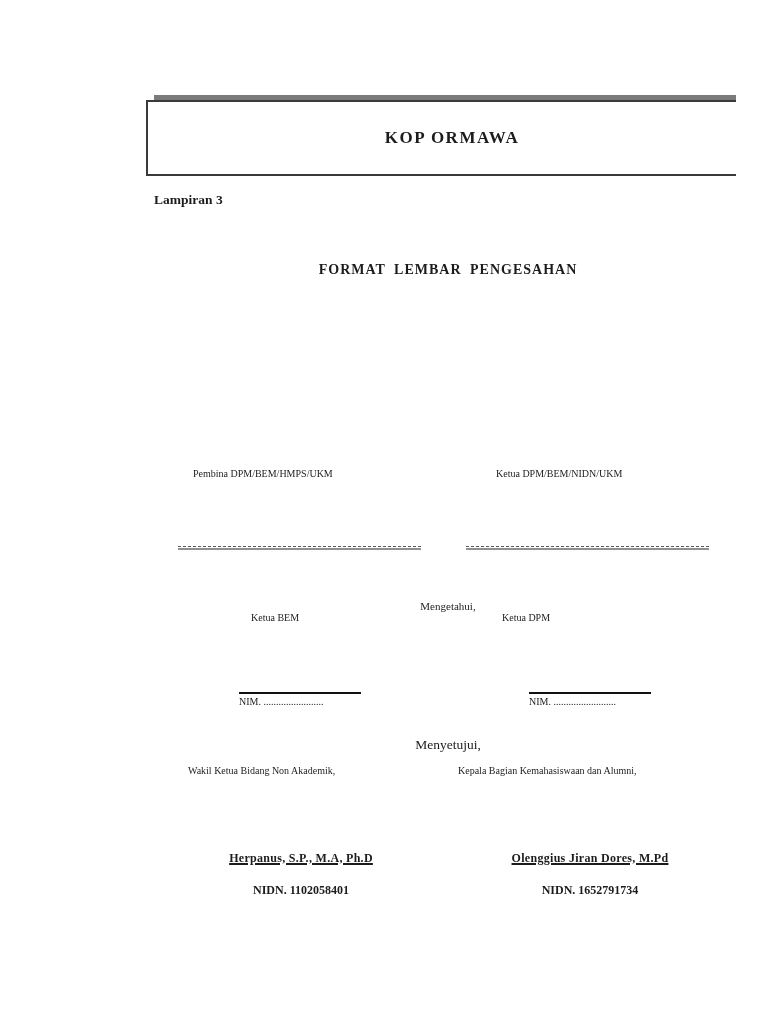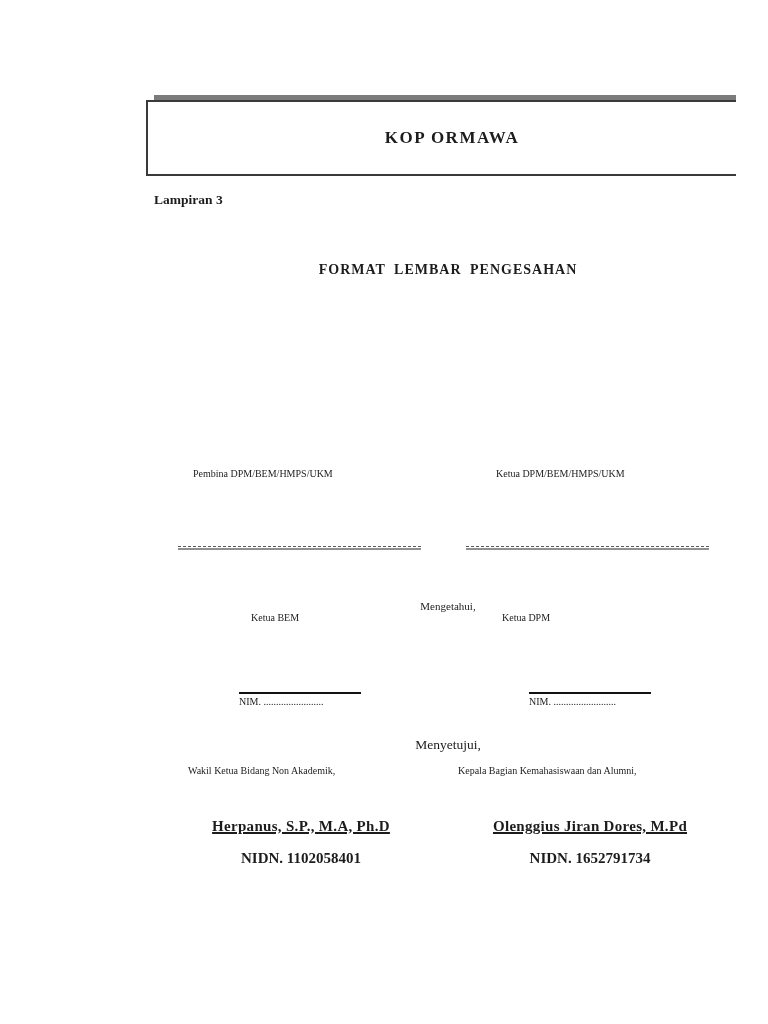--- a/index.html
+++ b/index.html
@@ -69,25 +69,25 @@
 
   .nim-left  { left: 175px; top: 632px; }
   .nim-right { left: 465px; top: 632px; }
 
   .menyetujui { top: 673px; font-size: 13.5px; }
   .row3-left  { left: 124px; top: 701px; }
   .row3-right { left: 394px; top: 701px; }
 
   .approver {
     position: absolute;
-    top: 738px;
+    top: 770px;
     width: 240px;
     text-align: center;
     font-weight: bold;
-    font-size: 15px;
+    font-size: 12px;
     line-height: 16px;
   }
   .approver.left  { left: 117px; }
   .approver.right { left: 406px; }
   .approver .name {
     text-decoration: underline;
     text-decoration-thickness: 1.5px;
     letter-spacing: 0.3px;
   }
 </style>
@@ -103,21 +103,21 @@
   </div>
 
   <div class="abs lampiran">Lampiran 3</div>
 
 
   <div class="abs center format">FORMAT LEMBAR PENGESAHAN</div>
 
 
 
   <div class="abs txt row1-left">Pembina DPM/BEM/HMPS/UKM</div>
-  <div class="abs txt row1-right">Ketua DPM/BEM/HMPS/UKM</div>
+  <div class="abs txt row1-right">Ketua DPM/BEM/NIDN/UKM</div>
 
   <div class="dashline left"></div>
   <div class="dashline right"></div>
 
   <div class="abs center mengetahui">Mengetahui,</div>
 
   <div class="abs txt row2-left">Ketua BEM</div>
   <div class="abs txt row2-right">Ketua DPM</div>
 
   <div class="sigline left"></div>

